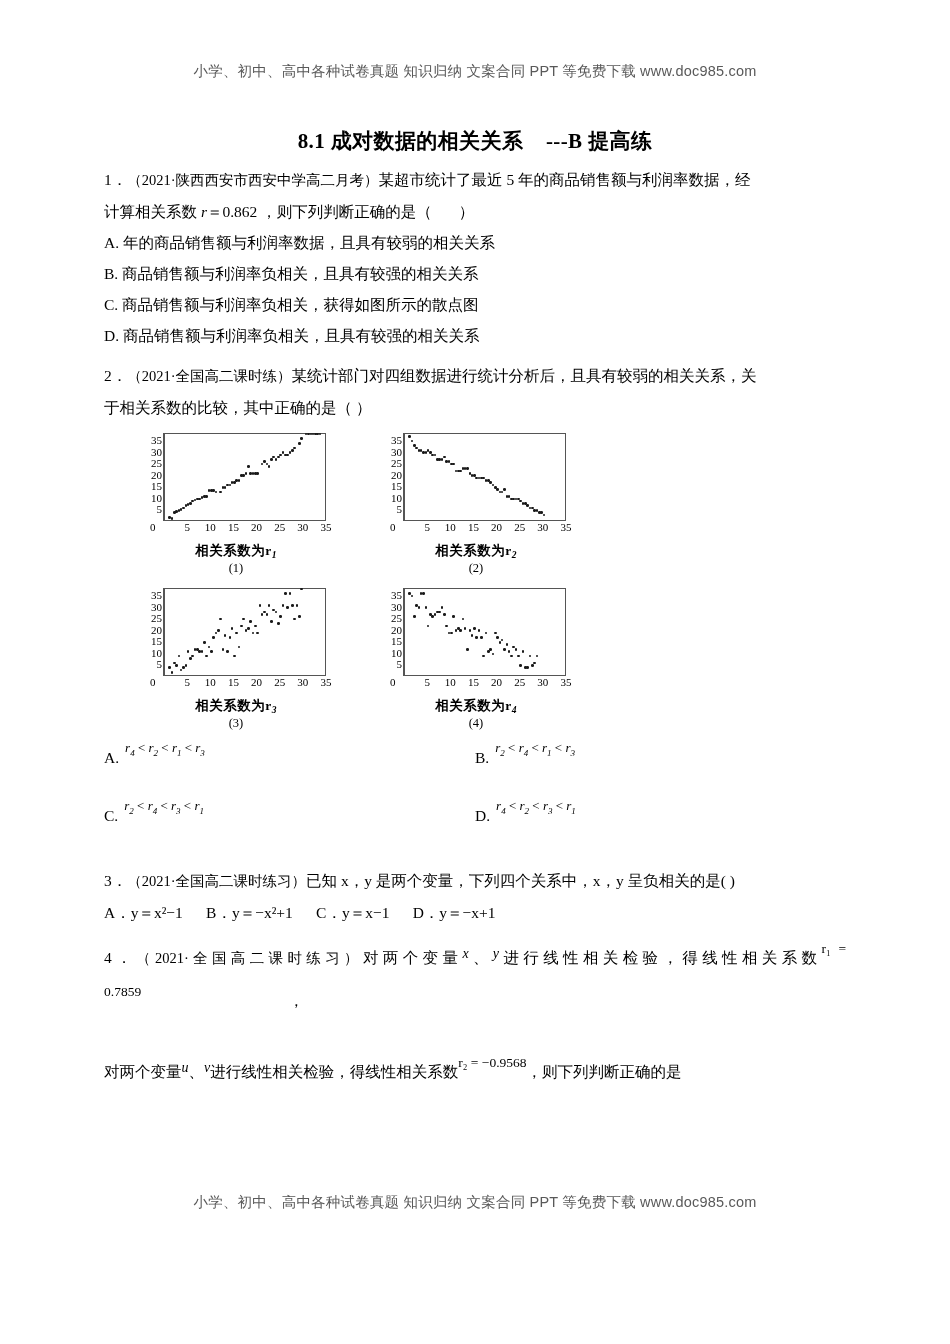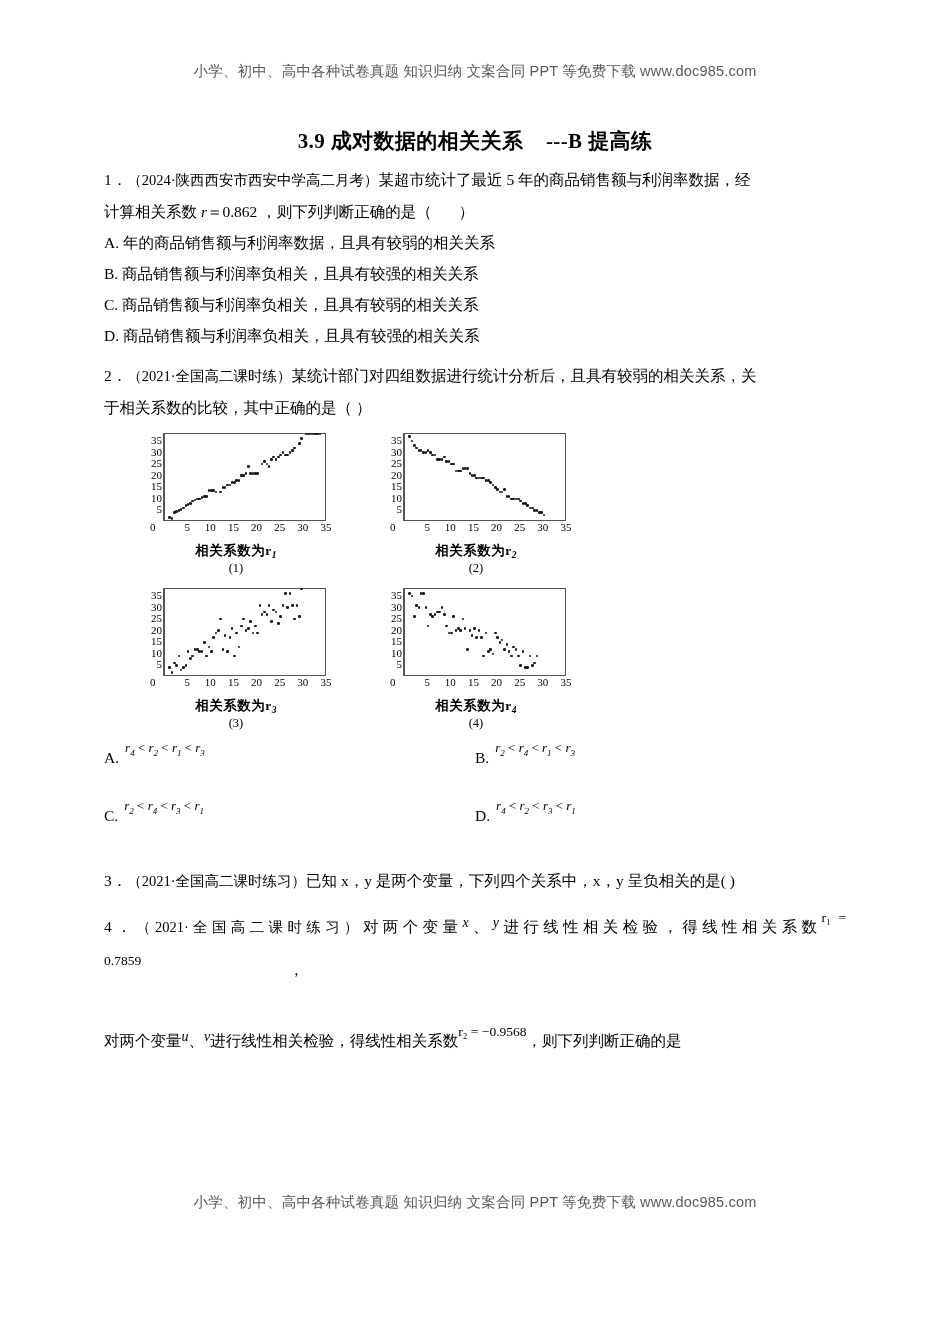--- a/index.html
+++ b/index.html
@@ -195,35 +195,35 @@
   }
 </style>
 </head>
 <body>
 
 <div class="page">
 
   <div class="watermark watermark-top">小学、初中、高中各种试卷真题 知识归纳 文案合同 PPT 等免费下载   www.doc985.com</div>
 
   <div class="doc-title">
-    <span>3.9 成对数据的相关关系</span>&nbsp;&nbsp;&nbsp;&nbsp;<span>---B 提高练</span>
+    <span>8.1 成对数据的相关关系</span>&nbsp;&nbsp;&nbsp;&nbsp;<span>---B 提高练</span>
   </div>
 
 
   <div class="q">
     <span class="q-line">
-      <span>1．</span><span class="small-caps-src">（2024·陕西西安市西安中学高二月考）</span><span>某超市统计了最近 5 年的商品销售额与利润率数据，经</span>
+      <span>1．</span><span class="small-caps-src">（2021·陕西西安市西安中学高二月考）</span><span>某超市统计了最近 5 年的商品销售额与利润率数据，经</span>
     </span>
     <span class="q-line">
       <span>计算相关系数 </span><i class="var">r</i><span>＝0.862 ，则下列判断正确的是（</span>&nbsp;&nbsp;&nbsp;&nbsp;&nbsp;&nbsp;&nbsp;<span>）</span>
     </span>
   </div>
   <div class="opt">A. 年的商品销售额与利润率数据，且具有较弱的相关关系</div>
   <div class="opt">B. 商品销售额与利润率负相关，且具有较强的相关关系</div>
-  <div class="opt">C. 商品销售额与利润率负相关，且具有较弱的相关关系</div>
+  <div class="opt">C. 商品销售额与利润率负相关，获得如图所示的散点图</div>
   <div class="opt">D. 商品销售额与利润率负相关，且具有较强的相关关系</div>
 
   <div class="q">
     <span class="q-line">
       <span>2．</span><span class="small-caps-src">（2021·全国高二课时练）</span><span>某统计部门对四组数据进行统计分析后，且具有较弱的相关关系，关</span>
     </span>
     <span class="q-line">于相关系数的比较，其中正确的是（      ）</span>
   </div>
 
   <div class="figure">
@@ -601,20 +601,26 @@
         <span class="expr"><i style="font-style: italic;">r<sub style="font-size: 9px;">4</sub></i><span> &lt; </span><i style="font-style: italic;">r<sub style="font-size: 9px;">2</sub></i><span> &lt; </span><i style="font-style: italic;">r<sub style="font-size: 9px;">3</sub></i><span> &lt; </span><i style="font-style: italic;">r<sub style="font-size: 9px;">1</sub></i></span>
       </div>
     </div>
   </div>
 
   <div class="q" style="margin-top:8px">
     <span class="q-line">
       <span>3．</span><span class="small-caps-src">（2021·全国高二课时练习）</span><span>已知 x，y 是两个变量，下列四个关系中，x，y 呈负相关的是(      )</span>
     </span>
   </div>
+  <div class="opt">
+    <span>A．y＝x²−1</span>&nbsp;&nbsp;&nbsp;&nbsp;&nbsp;
+    <span>B．y＝−x²+1</span>&nbsp;&nbsp;&nbsp;&nbsp;&nbsp;
+    <span>C．y＝x−1</span>&nbsp;&nbsp;&nbsp;&nbsp;&nbsp;
+    <span>D．y＝−x+1</span>
+  </div>
 
   <div class="q q4-line">
     <span class="q-line">
       <span>4．</span><span class="small-caps-src">（2021·全国高二课时练习）</span><span>对两个变量</span><i class="inline-var">x</i><span>、</span><i class="inline-var">y</i><span>进行线性相关检验，得线性相关系数</span><span class="q4-frac">r₁ = 0.7859</span>&nbsp;&nbsp;&nbsp;&nbsp;&nbsp;&nbsp;&nbsp;&nbsp;&nbsp;&nbsp;&nbsp;&nbsp;&nbsp;&nbsp;&nbsp;&nbsp;&nbsp;&nbsp;&nbsp;&nbsp;&nbsp;&nbsp;&nbsp;&nbsp;&nbsp;&nbsp;&nbsp;&nbsp;&nbsp;&nbsp;&nbsp;&nbsp;&nbsp;&nbsp;&nbsp;&nbsp;&nbsp;&nbsp;<span>，</span>
     </span>
     <span class="q-line" style="display:block;margin-top:28px">
       <span>对两个变量</span><i class="inline-var">u</i><span>、</span><i class="inline-var">v</i><span>进行线性相关检验，得线性相关系数</span><span class="q4-frac">r₂ = −0.9568</span><span>，则下列判断正确的是</span>
     </span>
   </div>
 

